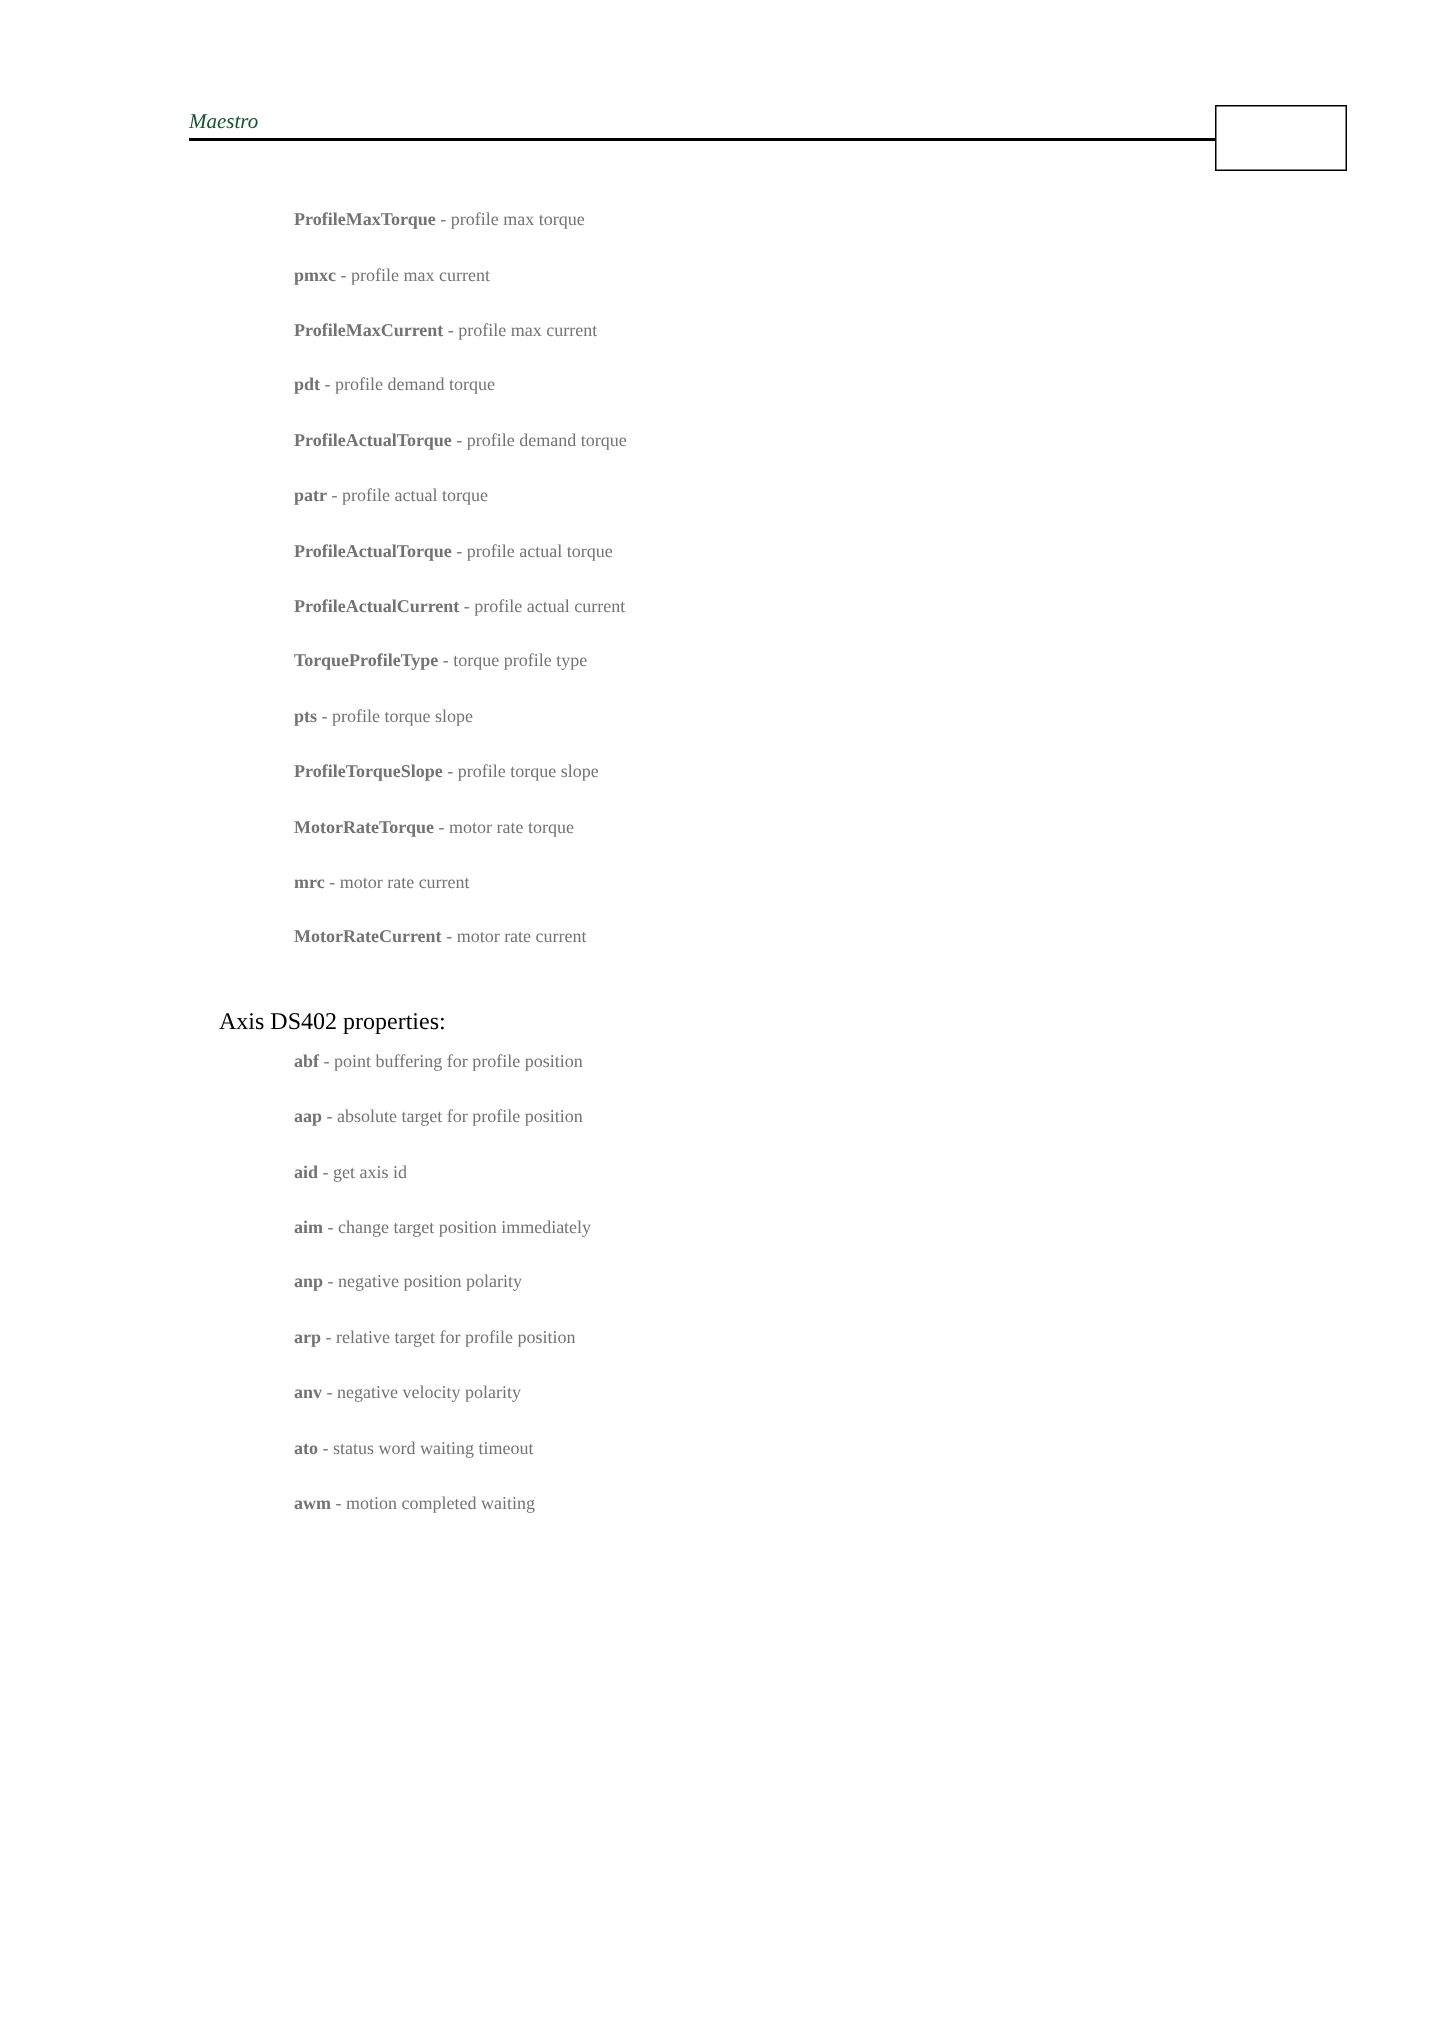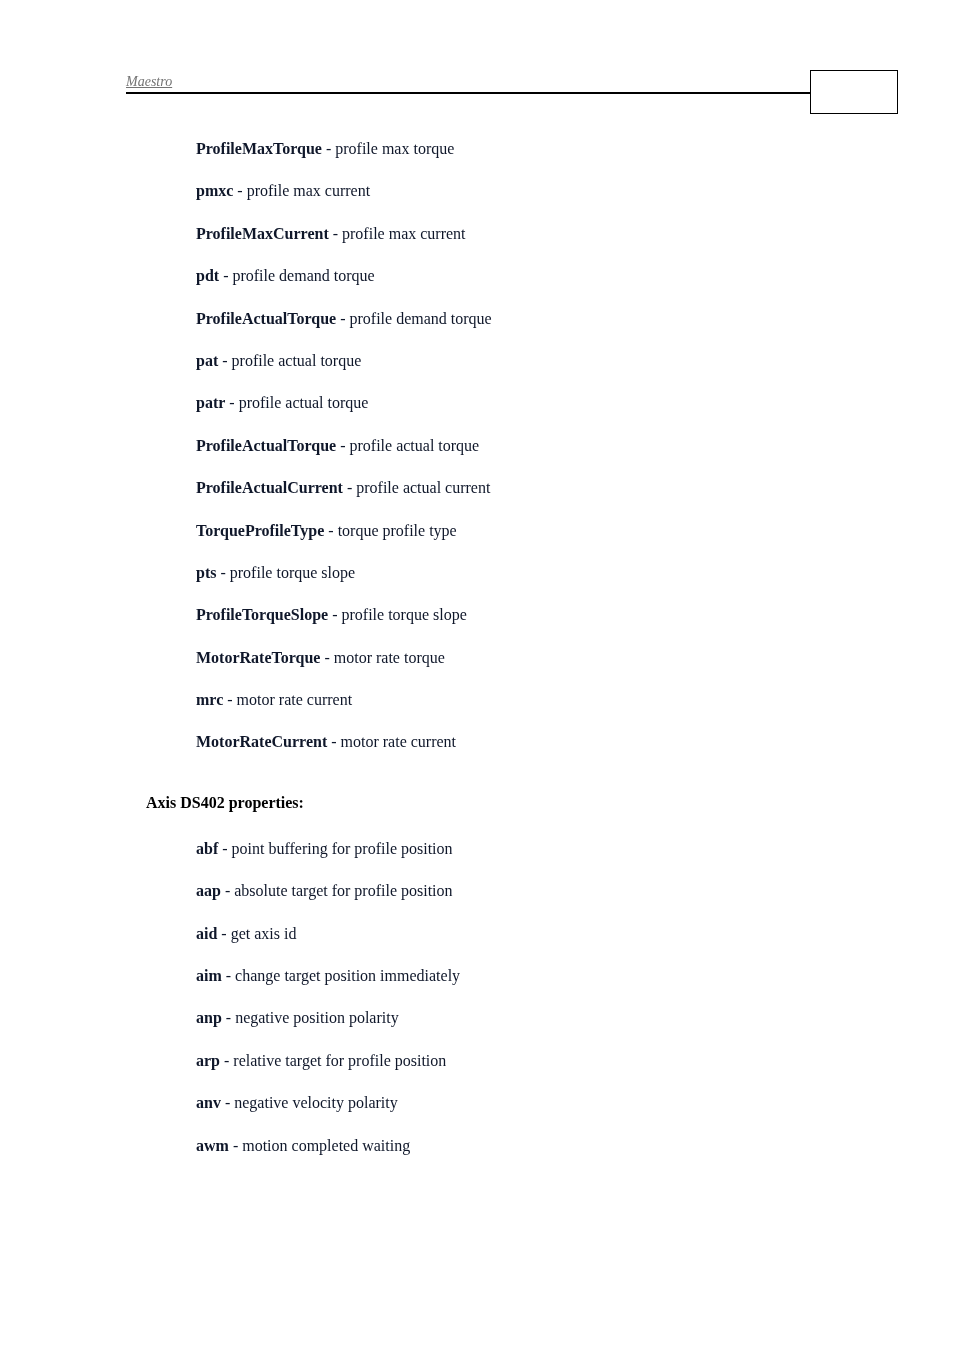--- a/index.html
+++ b/index.html
@@ -17,22 +17,21 @@
   }
   .header {
     position: absolute;
     top: 72px;
     left: 126px;
     right: 0;
   }
   .header-title {
     font-style: italic;
     font-size: 14px;
-    color: #737373;
-    text-decoration: underline;
+    color: #14532d;
   }
   .header-line {
     position: absolute;
     top: 92px;
     left: 126px;
     right: 126px;
     height: 2px;
     background: #000000;
   }
   .header-box {
@@ -47,53 +46,52 @@
   .content {
     position: absolute;
     top: 138px;
     left: 126px;
     right: 126px;
   }
   .definition-list {
     padding-left: 70px;
   }
   .def-item {
-    font-size: 16px;
+    font-size: 12px;
     line-height: 1.4;
     margin-bottom: 20px;
-    color: #0f172a;
+    color: #737373;
   }
   .def-item .term {
     font-weight: bold;
   }
   .section-title {
     font-size: 16px;
-    font-weight: bold;
+    font-weight: normal;
     margin-top: 40px;
-    margin-bottom: 26px;
+    margin-bottom: 8px;
     padding-left: 20px;
   }
 </style>
 </head>
 <body>
 
 <div class="header">
   <span class="header-title">Maestro</span>
 </div>
 <div class="header-line"></div>
 <div class="header-box"></div>
 
 <div class="content">
   <div class="definition-list">
     <div class="def-item"><span class="term">ProfileMaxTorque</span> - <span>profile max torque</span></div>
     <div class="def-item"><span class="term">pmxc</span> - <span>profile max current</span></div>
     <div class="def-item"><span class="term">ProfileMaxCurrent</span> - <span>profile max current</span></div>
     <div class="def-item"><span class="term">pdt</span> - <span>profile demand torque</span></div>
     <div class="def-item"><span class="term">ProfileActualTorque</span> - <span>profile demand torque</span></div>
-    <div class="def-item"><span class="term">pat</span> - <span>profile actual torque</span></div>
     <div class="def-item"><span class="term">patr</span> - <span>profile actual torque</span></div>
     <div class="def-item"><span class="term">ProfileActualTorque</span> - <span>profile actual torque</span></div>
     <div class="def-item"><span class="term">ProfileActualCurrent</span> - <span>profile actual current</span></div>
     <div class="def-item"><span class="term">TorqueProfileType</span> - <span>torque profile type</span></div>
     <div class="def-item"><span class="term">pts</span> - <span>profile torque slope</span></div>
     <div class="def-item"><span class="term">ProfileTorqueSlope</span> - <span>profile torque slope</span></div>
     <div class="def-item"><span class="term">MotorRateTorque</span> - <span>motor rate torque</span></div>
     <div class="def-item"><span class="term">mrc</span> - <span>motor rate current</span></div>
     <div class="def-item"><span class="term">MotorRateCurrent</span> - <span>motor rate current</span></div>
   </div>
@@ -101,15 +99,16 @@
   <div class="section-title">Axis DS402 properties:</div>
 
   <div class="definition-list">
     <div class="def-item"><span class="term">abf</span> - <span>point buffering for profile position</span></div>
     <div class="def-item"><span class="term">aap</span> - <span>absolute target for profile position</span></div>
     <div class="def-item"><span class="term">aid</span> - <span>get axis id</span></div>
     <div class="def-item"><span class="term">aim</span> - <span>change target position immediately</span></div>
     <div class="def-item"><span class="term">anp</span> - <span>negative position polarity</span></div>
     <div class="def-item"><span class="term">arp</span> - <span>relative target for profile position</span></div>
     <div class="def-item"><span class="term">anv</span> - <span>negative velocity polarity</span></div>
+    <div class="def-item"><span class="term">ato</span> - <span>status word waiting timeout</span></div>
     <div class="def-item"><span class="term">awm</span> - <span>motion completed waiting</span></div>
   </div>
 </div>
 
 </body></html>

